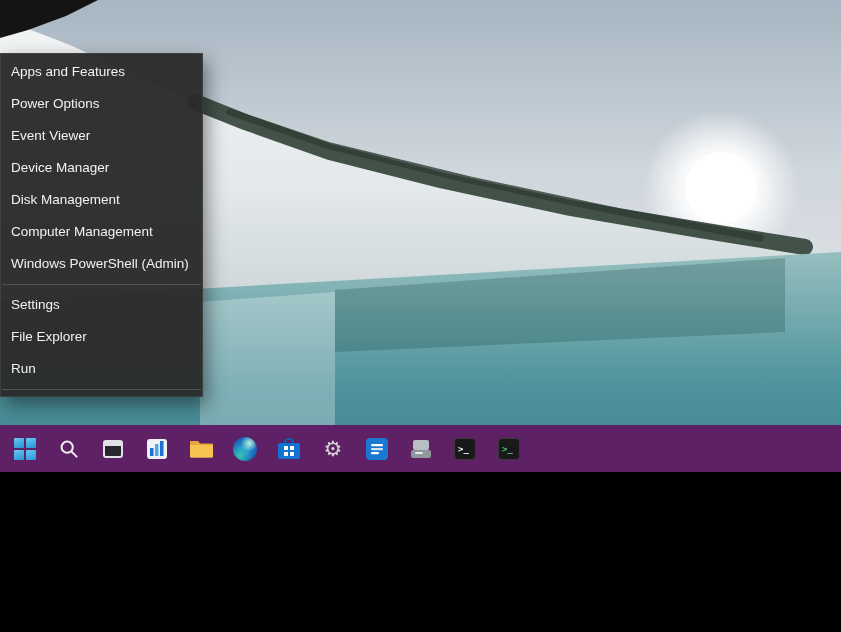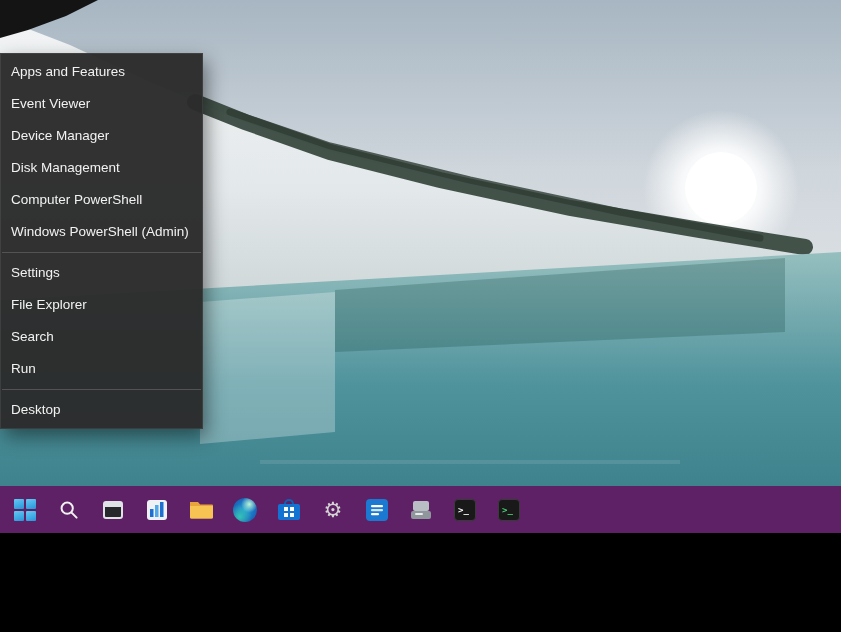--- a/index.html
+++ b/index.html
@@ -1,17 +1,17 @@
 <!DOCTYPE html>
 <html><head>
 <meta charset="utf-8">
 <style>
   html,body{margin:0;padding:0;background:#000;}
   .screen{
-    position:relative;width:841px;height:533px;overflow:hidden;
+    position:relative;width:841px;height:472px;overflow:hidden;
     font-family:"Liberation Sans","DejaVu Sans",sans-serif;
     user-select:none;
   }
   
   .wallpaper{position:absolute;inset:0;width:841px;height:632px;display:block;}
   
   .winx-menu{
     position:absolute;left:0;top:53px;width:203px;
     background:rgba(43,43,43,0.97);
     border:1px solid rgba(255,255,255,0.08);
@@ -112,55 +112,52 @@
     <rect x="260" y="460" width="420" height="4" fill="#ffffff" opacity="0.10"></rect>
     <rect x="380" y="510" width="330" height="3" fill="#ffffff" opacity="0.08"></rect>
   </svg>
 
   <div class="winx-menu">
     <div>
       <div class="menu-item">
           <span>Apps and Features</span>
         </div>
       <div class="menu-item">
+          <span>Power Options</span>
+        </div>
+      <div class="menu-item">
           <span>Event Viewer</span>
         </div>
       <div class="menu-item">
           <span>Device Manager</span>
         </div>
       <div class="menu-item">
           <span>Disk Management</span>
         </div>
       <div class="menu-item">
-          <span>Computer PowerShell</span>
+          <span>Computer Management</span>
         </div>
       <div class="menu-item">
           <span>Windows PowerShell (Admin)</span>
         </div>
     </div>
     <div class="menu-sep"></div>
     <div>
       <div class="menu-item">
           <span>Settings</span>
         </div>
       <div class="menu-item">
           <span>File Explorer</span>
         </div>
       <div class="menu-item">
-          <span>Search</span>
-        </div>
-      <div class="menu-item">
           <span>Run</span>
         </div>
     </div>
     <div class="menu-sep"></div>
     <div>
-      <div class="menu-item">
-          <span>Desktop</span>
-        </div>
     </div>
   </div>
 
   <div class="taskbar">
 
     <div class="tb-btn">
       <span class="win-logo">
           <i></i>
           <i></i>
           <i></i>

